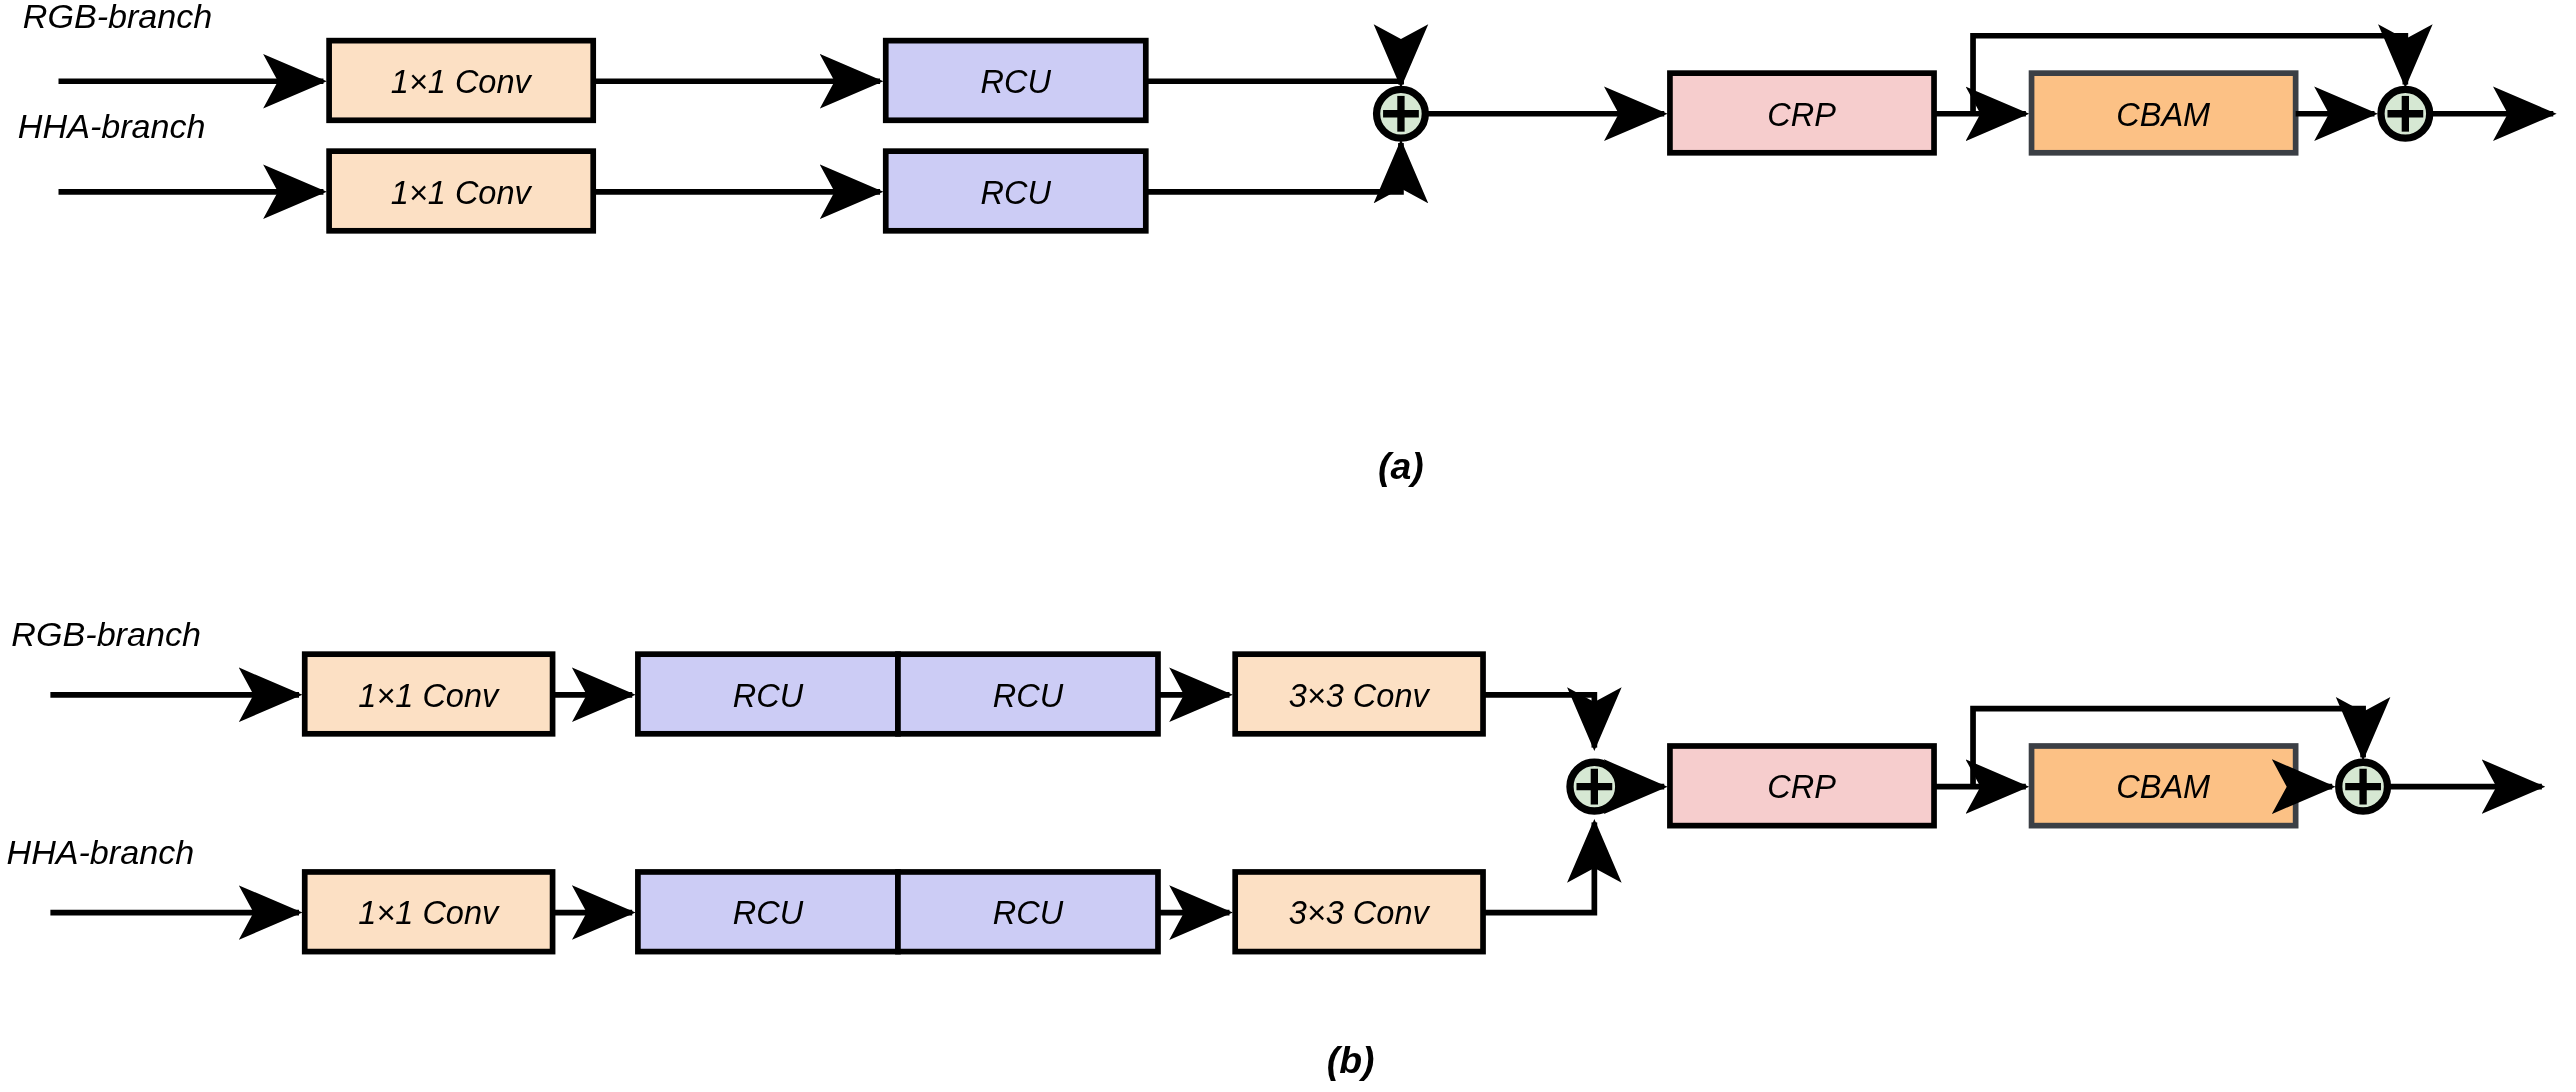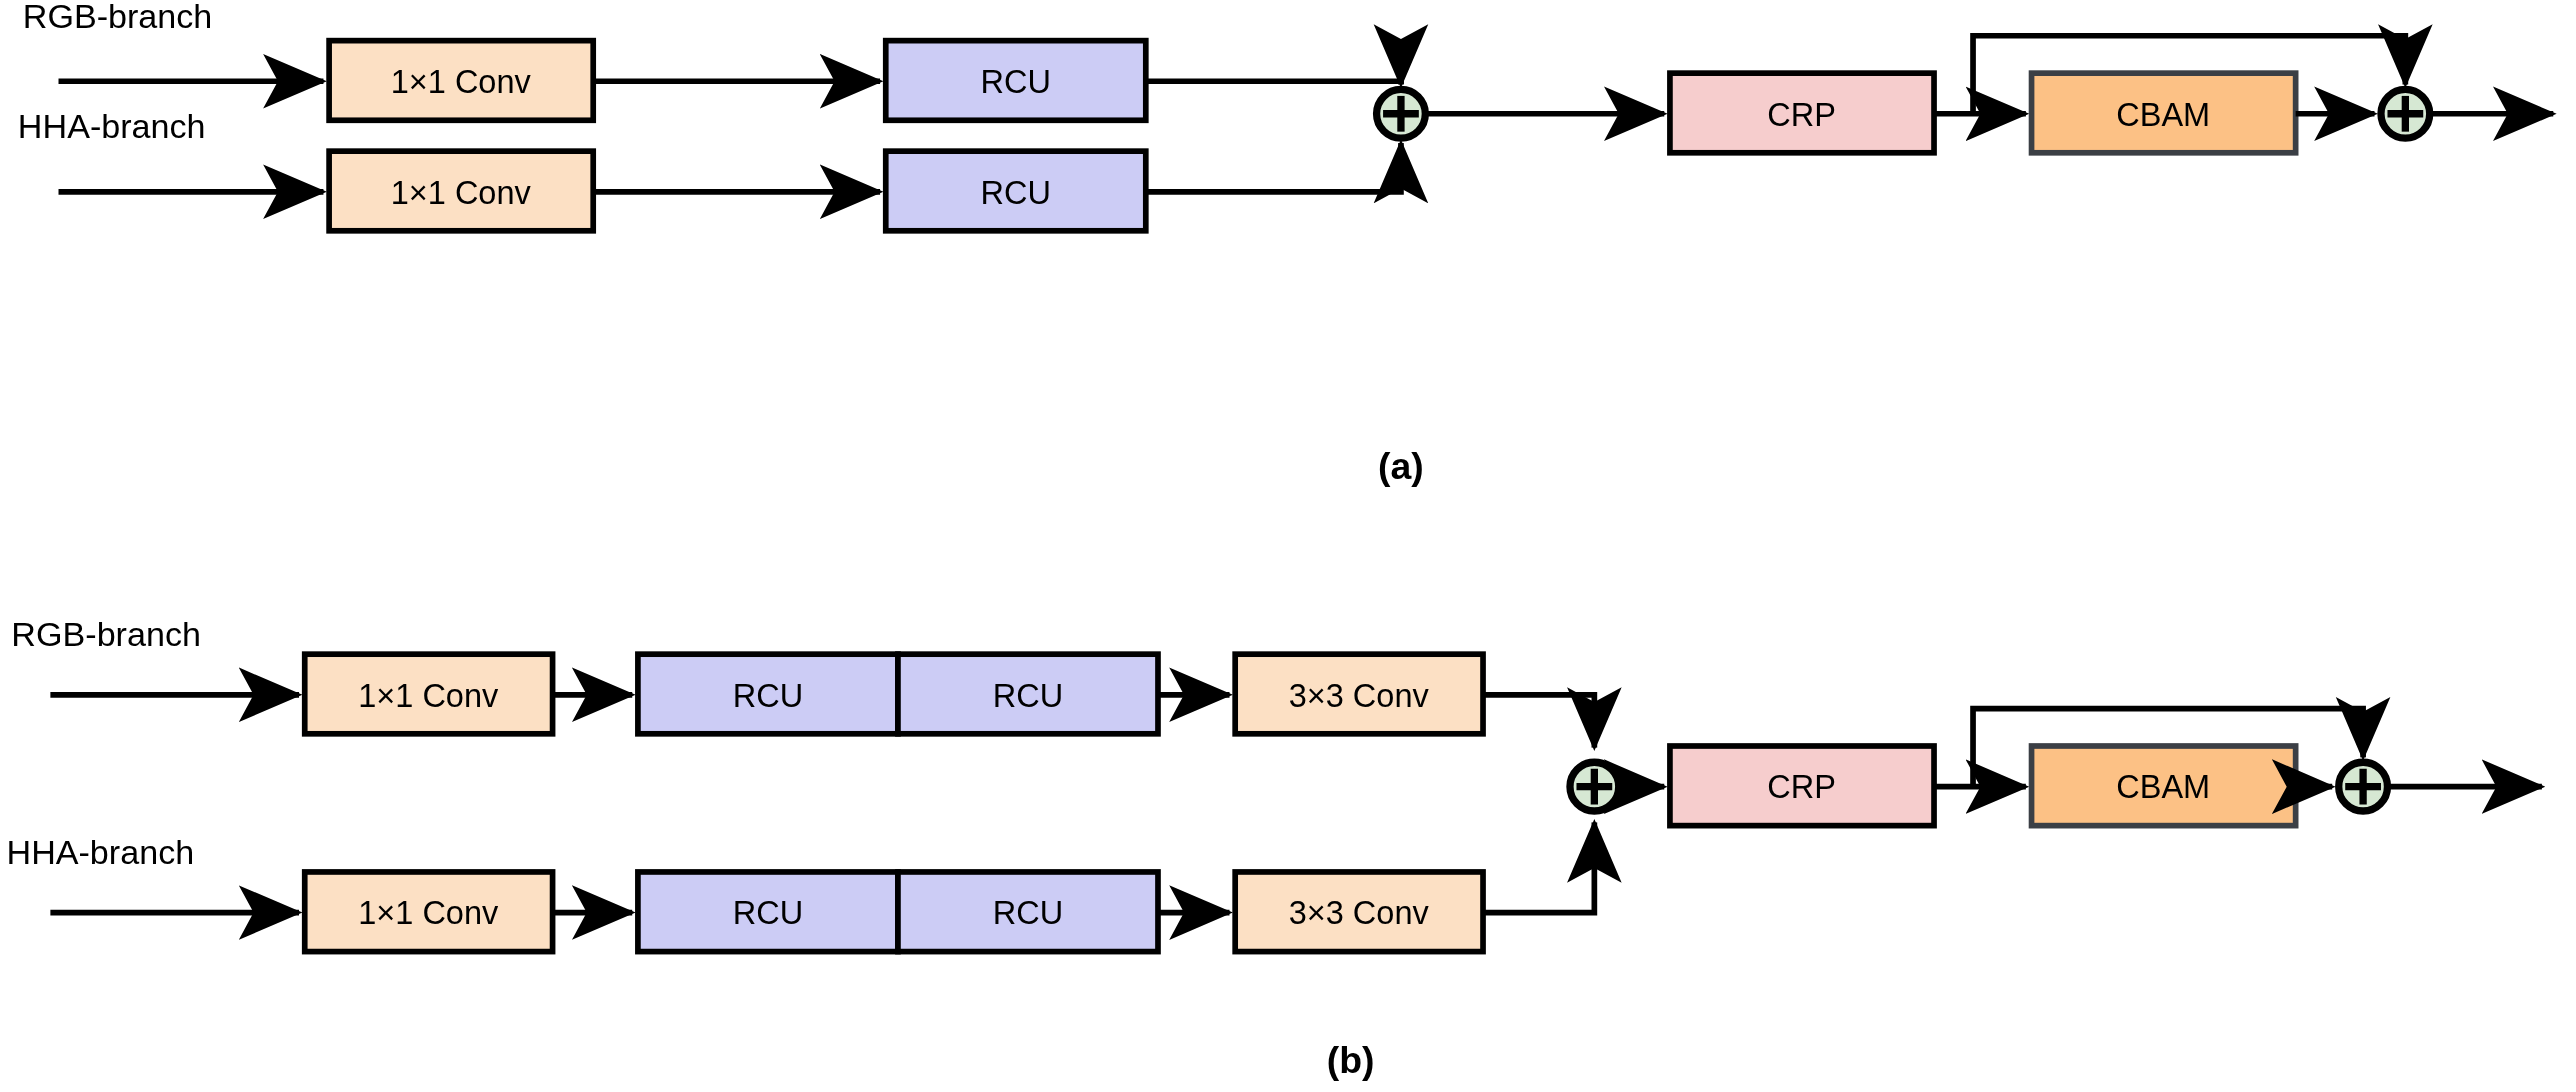--- a/index.html
+++ b/index.html
@@ -11,20 +11,21 @@
     width: 2576px;
     height: 1093px;
     font-family: "Liberation Sans", sans-serif;
     overflow: hidden;
   }
   #stage {
     position: relative;
     width: 2576px;
     height: 1093px;
     background: #ffffff;
+    font-style: italic;
   }
   svg.diagram {
     position: absolute;
     top: 0;
     left: 0;
     width: 2576px;
     height: 1093px;
     display: block;
   }
   .blk-text {

